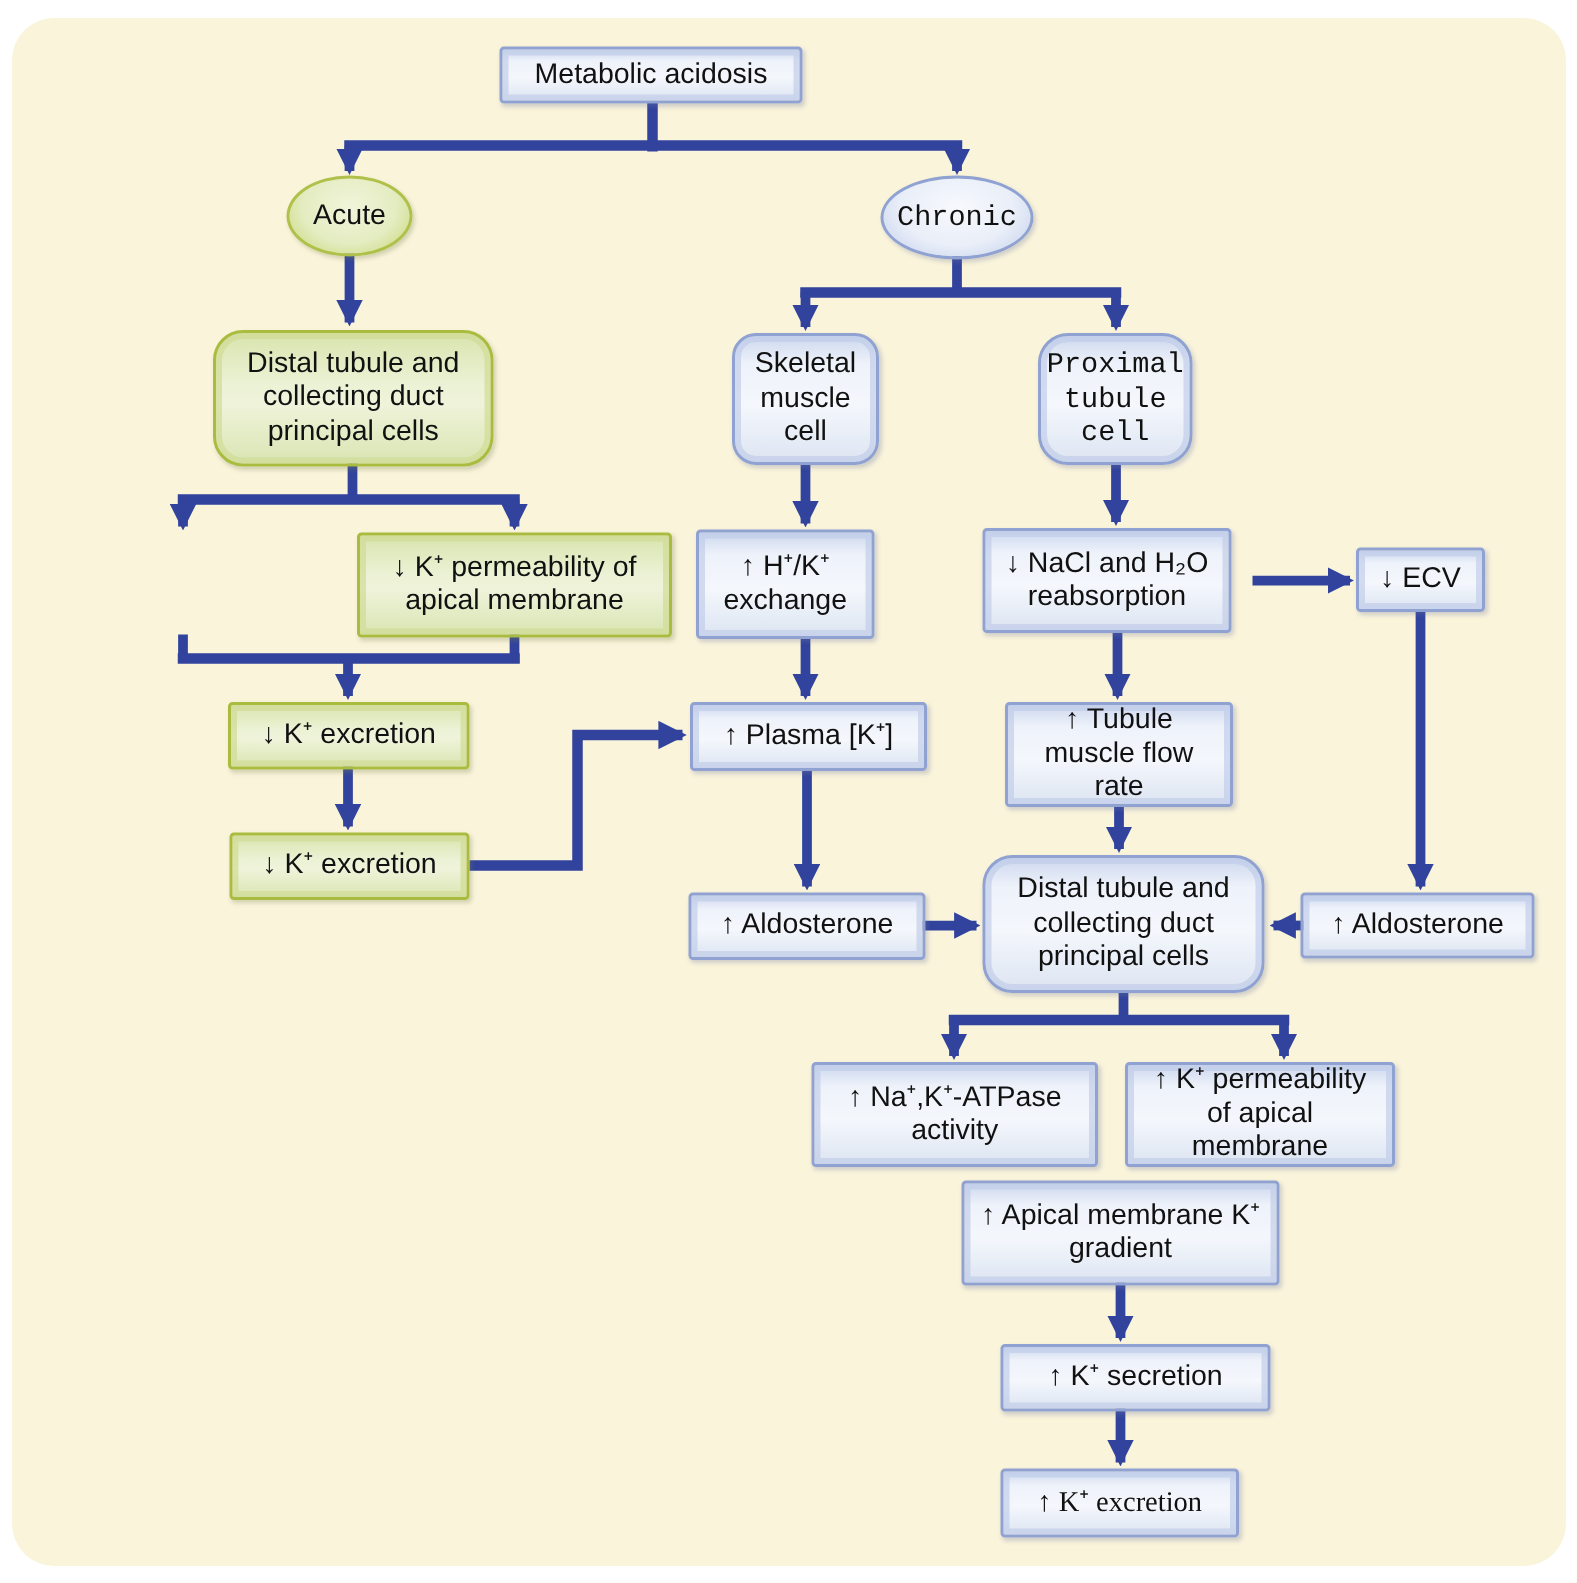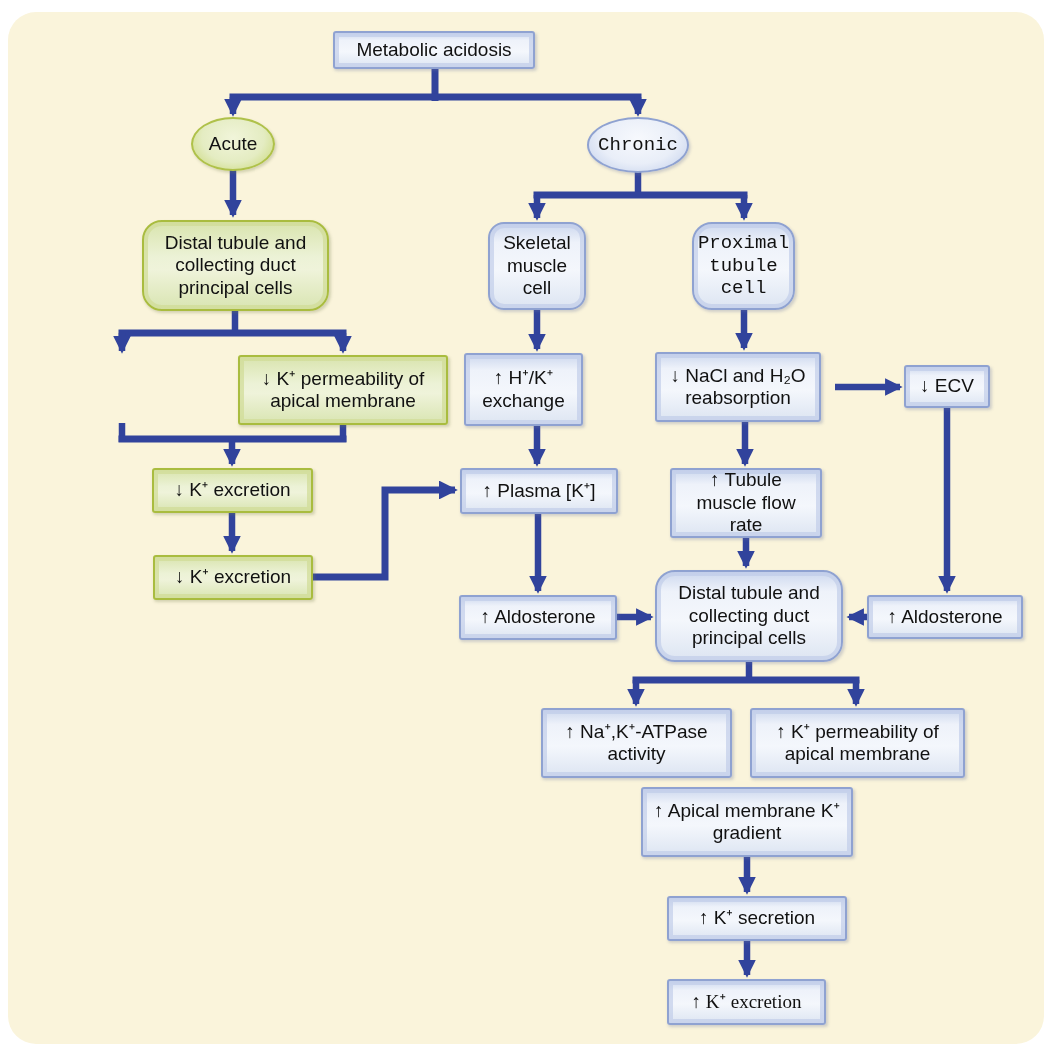--- a/index.html
+++ b/index.html
@@ -143,21 +143,21 @@
   </div>
 
   <div class="node blue" style="left:867px;top:595px;width:156px;height:44px;">
     <span>↑ Aldosterone</span>
   </div>
 
   <div class="node blue" style="left:541px;top:708px;width:191px;height:70px;">
     <span>↑ Na⁺,K⁺-ATPase activity</span>
   </div>
 
-  <div class="node blue" style="left:750px;top:708px;width:215px;height:70px;">
+  <div class="node blue" style="left:750px;top:708px;width:180px;height:70px;">
     <span>↑ K⁺ permeability of apical membrane</span>
   </div>
 
   <div class="node blue" style="left:641px;top:787px;width:212px;height:70px;">
     <span>↑ Apical membrane K⁺ gradient</span>
   </div>
 
   <div class="node blue" style="left:667px;top:896px;width:180px;height:45px;">
     <span>↑ K⁺ secretion</span>
   </div>

